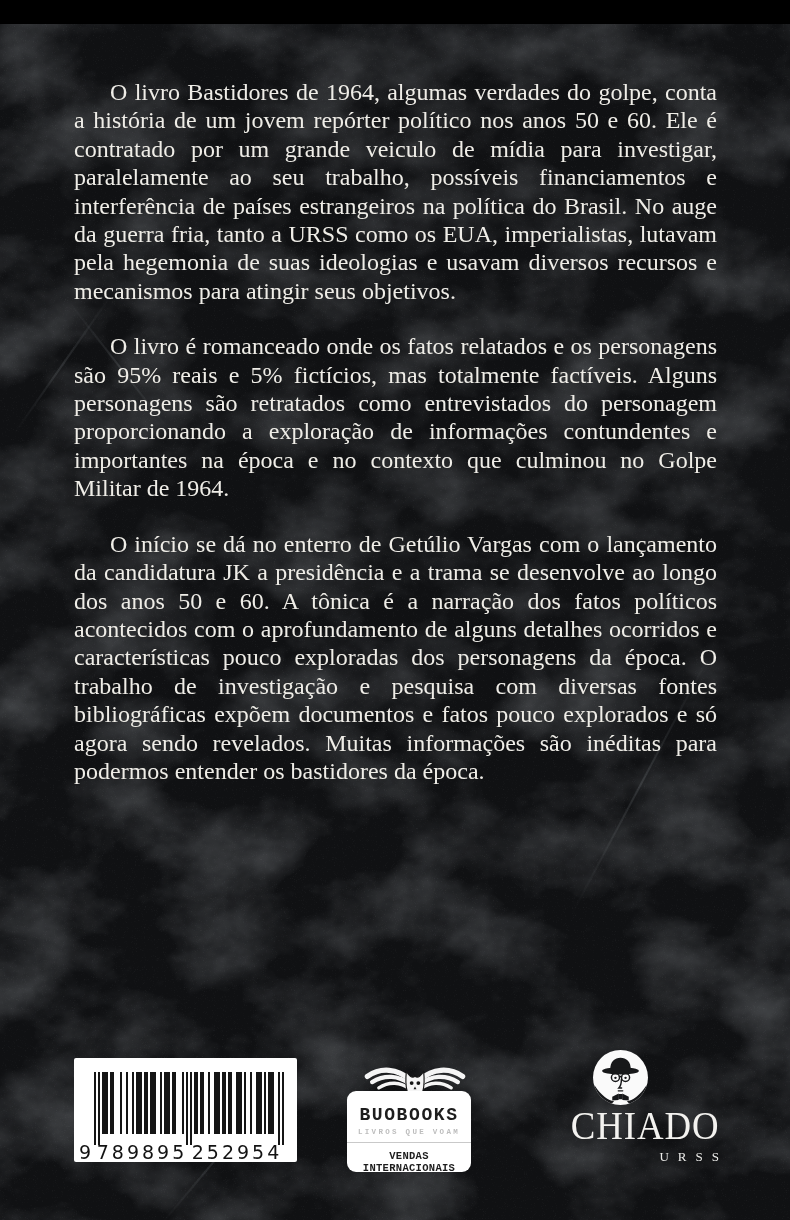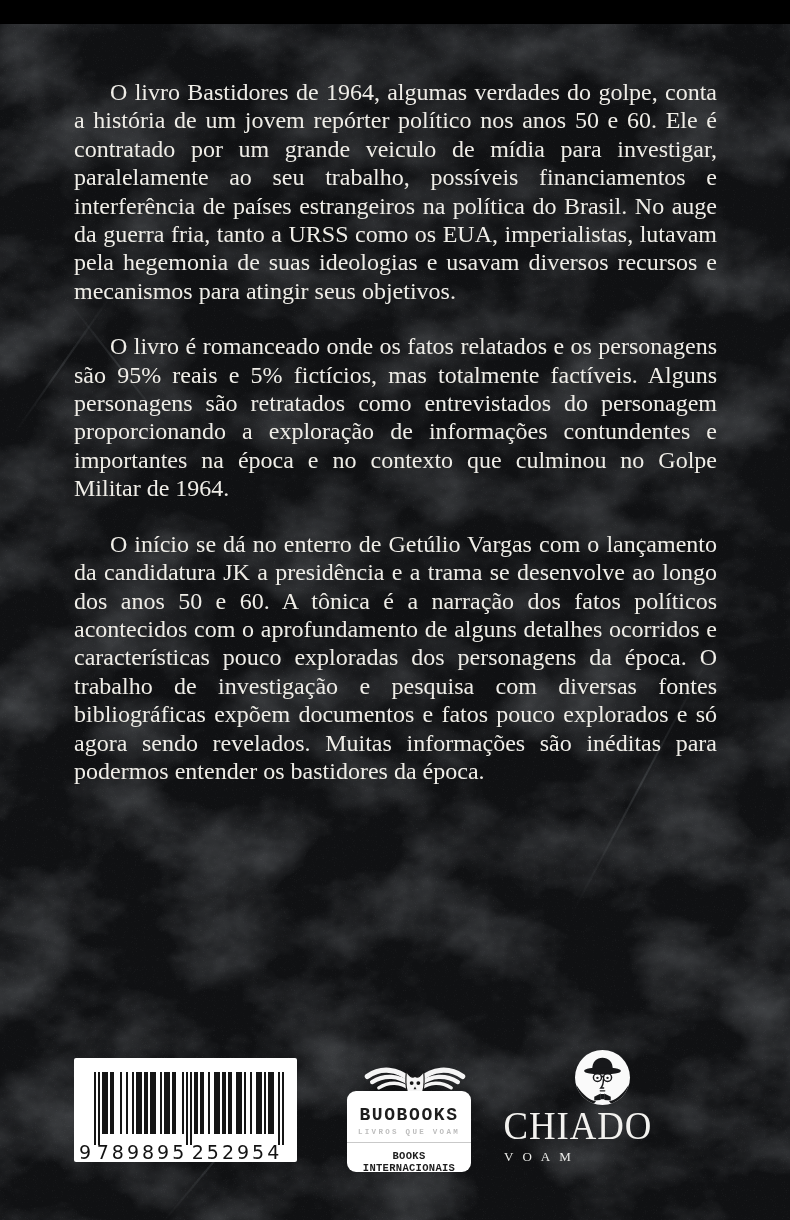--- a/index.html
+++ b/index.html
@@ -31,21 +31,21 @@
   .buo-card{
     position:absolute;left:347px;top:1067px;width:124px;height:81px;
     background:#ffffff;border-radius:9px;text-align:center;
     font-family:Liberation Mono, monospace;box-sizing:border-box;
   }
   .buo-name{margin-top:14px;font-size:18px;font-weight:700;letter-spacing:1.6px;color:#1d1d1d;}
   .buo-tagline{margin-top:3px;font-size:7.5px;font-weight:700;letter-spacing:2.3px;color:#bdbdbd;}
   .buo-divider{margin-top:6px;border-top:1.5px solid #c9c9c9;height:0;}
   .buo-label{margin-top:7px;font-size:10.5px;font-weight:700;letter-spacing:0.3px;color:#1d1d1d;}
   
-  .chiado{position:absolute;left:495px;top:1020px;width:215px;text-align:left;color:#f3f2ef;}
+  .chiado{position:absolute;left:513px;top:1020px;width:215px;text-align:right;color:#f3f2ef;}
   .chiado-circle{
     width:55px;height:55px;border-radius:50%;background:#fafafa;
     margin:6px auto 0;overflow:hidden;
   }
   .chiado-circle svg{display:block;width:55px;height:55px;}
   .chiado-name{
     margin-top:1px;font-size:40px;line-height:40px;letter-spacing:1px;
     transform:scaleX(0.92);transform-origin:center;
     font-family:"Liberation Serif",serif;font-weight:400;
   }
@@ -159,21 +159,21 @@
     </g>
     <path d="M45 7 C43 26 46 35 54 39 C62 35 65 26 63 7 C61 13 57 15 54 13 C51 15 47 13 45 7 Z" fill="#f5f5f5" stroke="#141414" stroke-width="1.2"></path>
     <circle cx="50.5" cy="20" r="2" fill="#141414"></circle>
     <circle cx="57.5" cy="20" r="2" fill="#141414"></circle>
     <path d="M54 23.5 L52.5 26.5 L55.5 26.5 Z" fill="#141414"></path>
   </svg>
   <div class="buo-card">
     <div class="buo-name">BUOBOOKS</div>
     <div class="buo-tagline">LIVROS QUE VOAM</div>
     <div class="buo-divider"></div>
-    <div class="buo-label">BOOKS INTERNACIONAIS</div>
+    <div class="buo-label">VENDAS INTERNACIONAIS</div>
   </div>
 
   <div class="chiado">
     <div class="chiado-circle">
       <svg viewBox="-30 -30 60 60" aria-hidden="true">
         <g fill="#17181a">
           <path d="M-11 -8 C-13 -26 13 -26 11 -8 Z"></path>
           <ellipse cx="0" cy="-7.2" rx="20" ry="4"></ellipse>
           <path d="M-9 21 L-2 17.5 L-2 24.5 L-9 25 Z"></path>
           <path d="M9 21 L2 17.5 L2 24.5 L9 25 Z"></path>
@@ -186,16 +186,16 @@
           <circle cx="5.5" cy="0" r="4.4"></circle>
           <path d="M-1.2 -1 L1.2 -1"></path>
           <path d="M1 2 C1 6.5 0.5 9 -1.8 11.5 L1.2 11.5"></path>
           <path d="M-2.5 14.5 L2.5 14.5" stroke-width="1.3"></path>
         </g>
         <circle cx="-5.5" cy="0.4" r="1.3" fill="#17181a"></circle>
         <circle cx="5.5" cy="0.4" r="1.3" fill="#17181a"></circle>
       </svg>
     </div>
     <div class="chiado-name">CHIADO</div>
-    <div class="chiado-books">VOAM</div>
+    <div class="chiado-books">URSS</div>
   </div>
 
 </div>
 
 </body></html>

